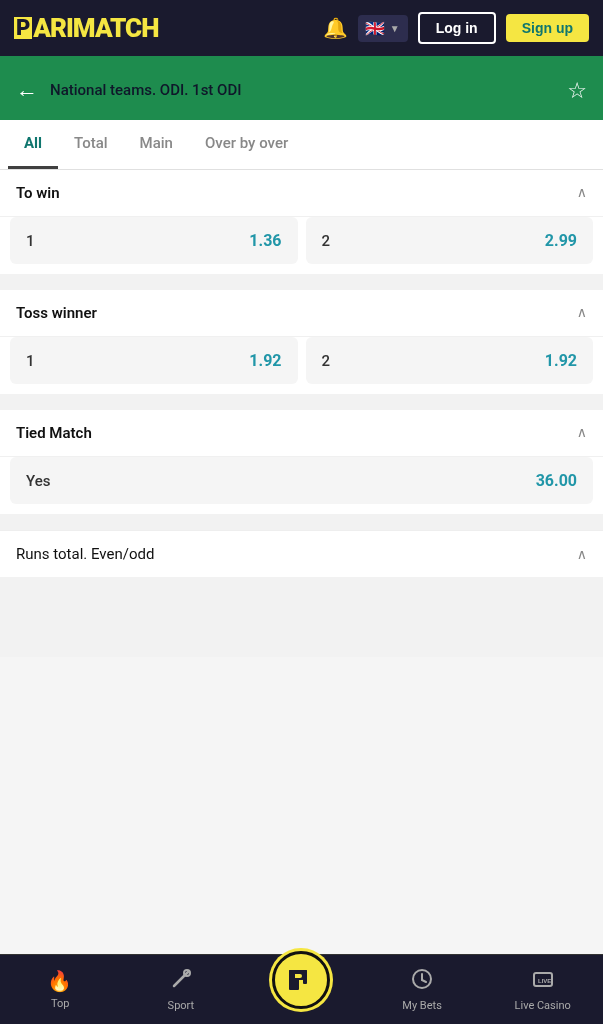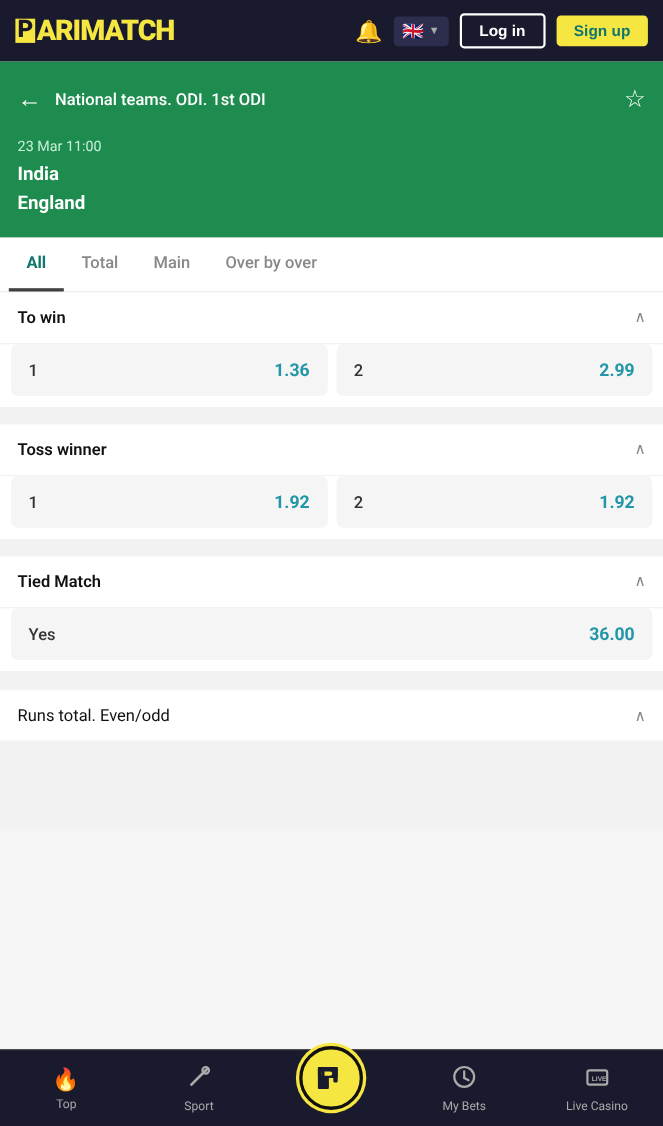--- a/index.html
+++ b/index.html
@@ -97,21 +97,21 @@
       justify-content: space-between;
       padding: 14px 16px 10px;
     }
     .back-arrow {
       font-size: 22px;
       color: white;
       cursor: pointer;
     }
     .match-title {
       font-size: 15px;
-      color: #ffffff;
+      color: #0f172a;
       font-weight: 500;
       flex: 1;
       margin: 11px 12px;
     }
     .star-icon {
       font-size: 22px;
       color: white;
       cursor: pointer;
     }
     .match-info {
@@ -317,25 +317,20 @@
     <button class="btn-login">Log in</button>
     <button class="btn-signup">Sign up</button>
   </div>
 </div>
 
 <div class="match-header">
   <div class="match-nav">
     <span class="back-arrow">←</span>
     <span class="match-title">National teams. ODI. 1st ODI</span>
     <span class="star-icon">☆</span>
-  </div>
-  <div class="match-info">
-    <div class="match-datetime">23 Mar 11:00</div>
-    <div class="team-name">India</div>
-    <div class="team-name">England</div>
   </div>
 </div>
 
 <div class="tabs-bar">
   <div class="tab active">All</div>
   <div class="tab">Total</div>
   <div class="tab">Main</div>
   <div class="tab">Over by over</div>
 </div>
 

